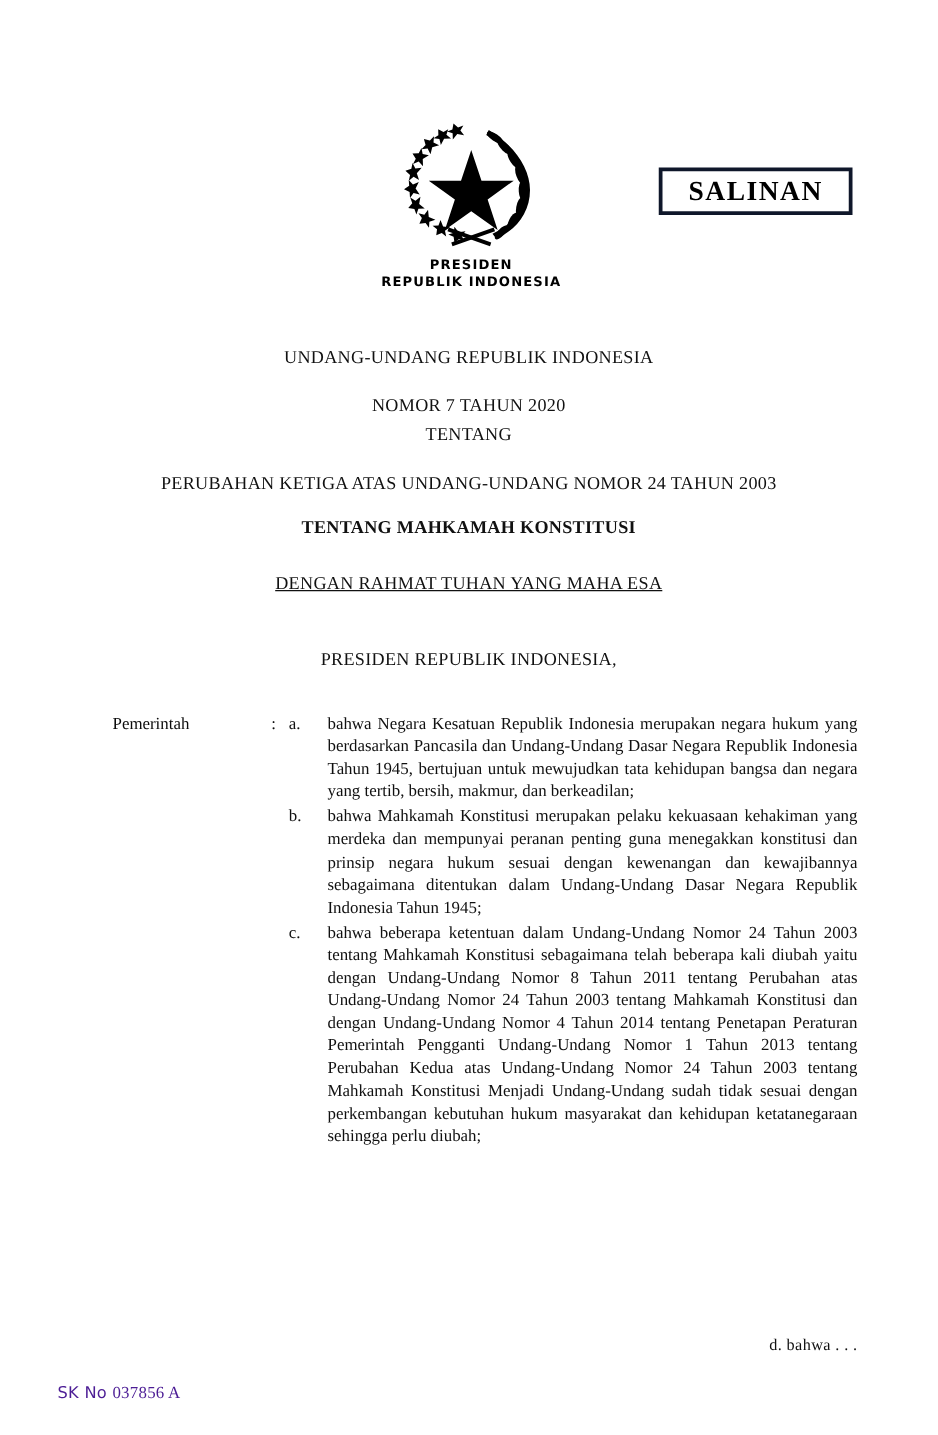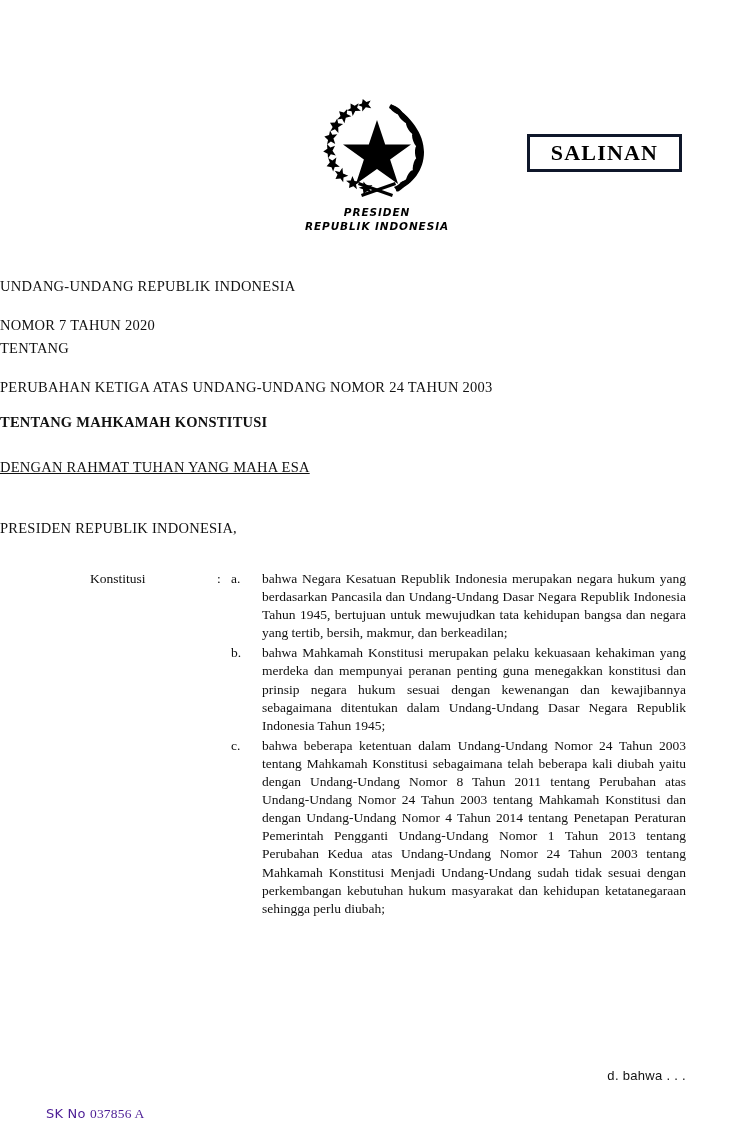--- a/index.html
+++ b/index.html
@@ -18,21 +18,20 @@
     color: #0b0b0b;
   }
 
   
   .header-row {
     position: absolute;
     left: 0;
     top: 98px;
     width: 750px;
     height: 140px;
-    font-style: italic;
   }
   .emblem-block {
     position: absolute;
     left: 247px;
     top: 0;
     width: 260px;
     text-align: center;
   }
   .emblem {
     width: 112px;
@@ -70,20 +69,21 @@
     letter-spacing: 1.2px;
     color: #000;
   }
 
   
   .title-block {
     position: absolute;
     left: 0;
     top: 278px;
     width: 750px;
+    text-align: center;
   }
   .t-line {
     font-family: "Liberation Serif", "DejaVu Serif", serif;
     font-size: 14.5px;
     letter-spacing: 0.25px;
     color: #111;
     white-space: nowrap;
   }
   .t-gap-1 { margin-top: 22px; }
   .t-gap-2 { margin-top: 6px; }
@@ -139,21 +139,21 @@
     font-size: 13.5px;
     line-height: 18.1px;
   }
   .item .text { display: block; }
 
   
   .catchword {
     position: absolute;
     right: 64px;
     top: 1068px;
-    font-family: Liberation Sans, sans-serif;
+    font-family: Liberation Serif, serif;
     font-size: 13px;
     letter-spacing: 0.3px;
     color: #111;
   }
   .sk-no {
     position: absolute;
     left: 46px;
     top: 1106px;
     font-family: "DejaVu Sans", "Liberation Sans", sans-serif;
     font-size: 13px;
@@ -262,21 +262,21 @@
     <div class="t-line t-gap-1">NOMOR 7 TAHUN 2020</div>
     <div class="t-line t-gap-2">TENTANG</div>
     <div class="t-line t-gap-3">PERUBAHAN KETIGA ATAS UNDANG-UNDANG NOMOR 24 TAHUN 2003</div>
     <div class="t-line t-sub">TENTANG MAHKAMAH KONSTITUSI</div>
     <div class="t-line t-gap-big">DENGAN RAHMAT TUHAN YANG MAHA ESA</div>
     <div class="t-line t-gap-big2">PRESIDEN REPUBLIK INDONESIA,</div>
   </div>
 
   <div class="body-block">
     <div class="clause">
-      <span class="label-menimbang">Konstitusi</span>
+      <span class="label-menimbang">Pemerintah</span>
       <span class="label-colon">:</span>
 
       <div class="item">
         <span class="marker">a.</span>
         <span class="text">bahwa Negara Kesatuan Republik Indonesia merupakan negara hukum yang berdasarkan Pancasila dan Undang-Undang Dasar Negara Republik Indonesia Tahun 1945, bertujuan untuk mewujudkan tata kehidupan bangsa dan negara yang tertib, bersih, makmur, dan berkeadilan;</span>
       </div>
 
       <div class="item">
         <span class="marker">b.</span>
         <span class="text">bahwa Mahkamah Konstitusi merupakan pelaku kekuasaan kehakiman yang merdeka dan mempunyai peranan penting guna menegakkan konstitusi dan prinsip negara hukum sesuai dengan kewenangan dan kewajibannya sebagaimana ditentukan dalam Undang-Undang Dasar Negara Republik Indonesia Tahun 1945;</span>

